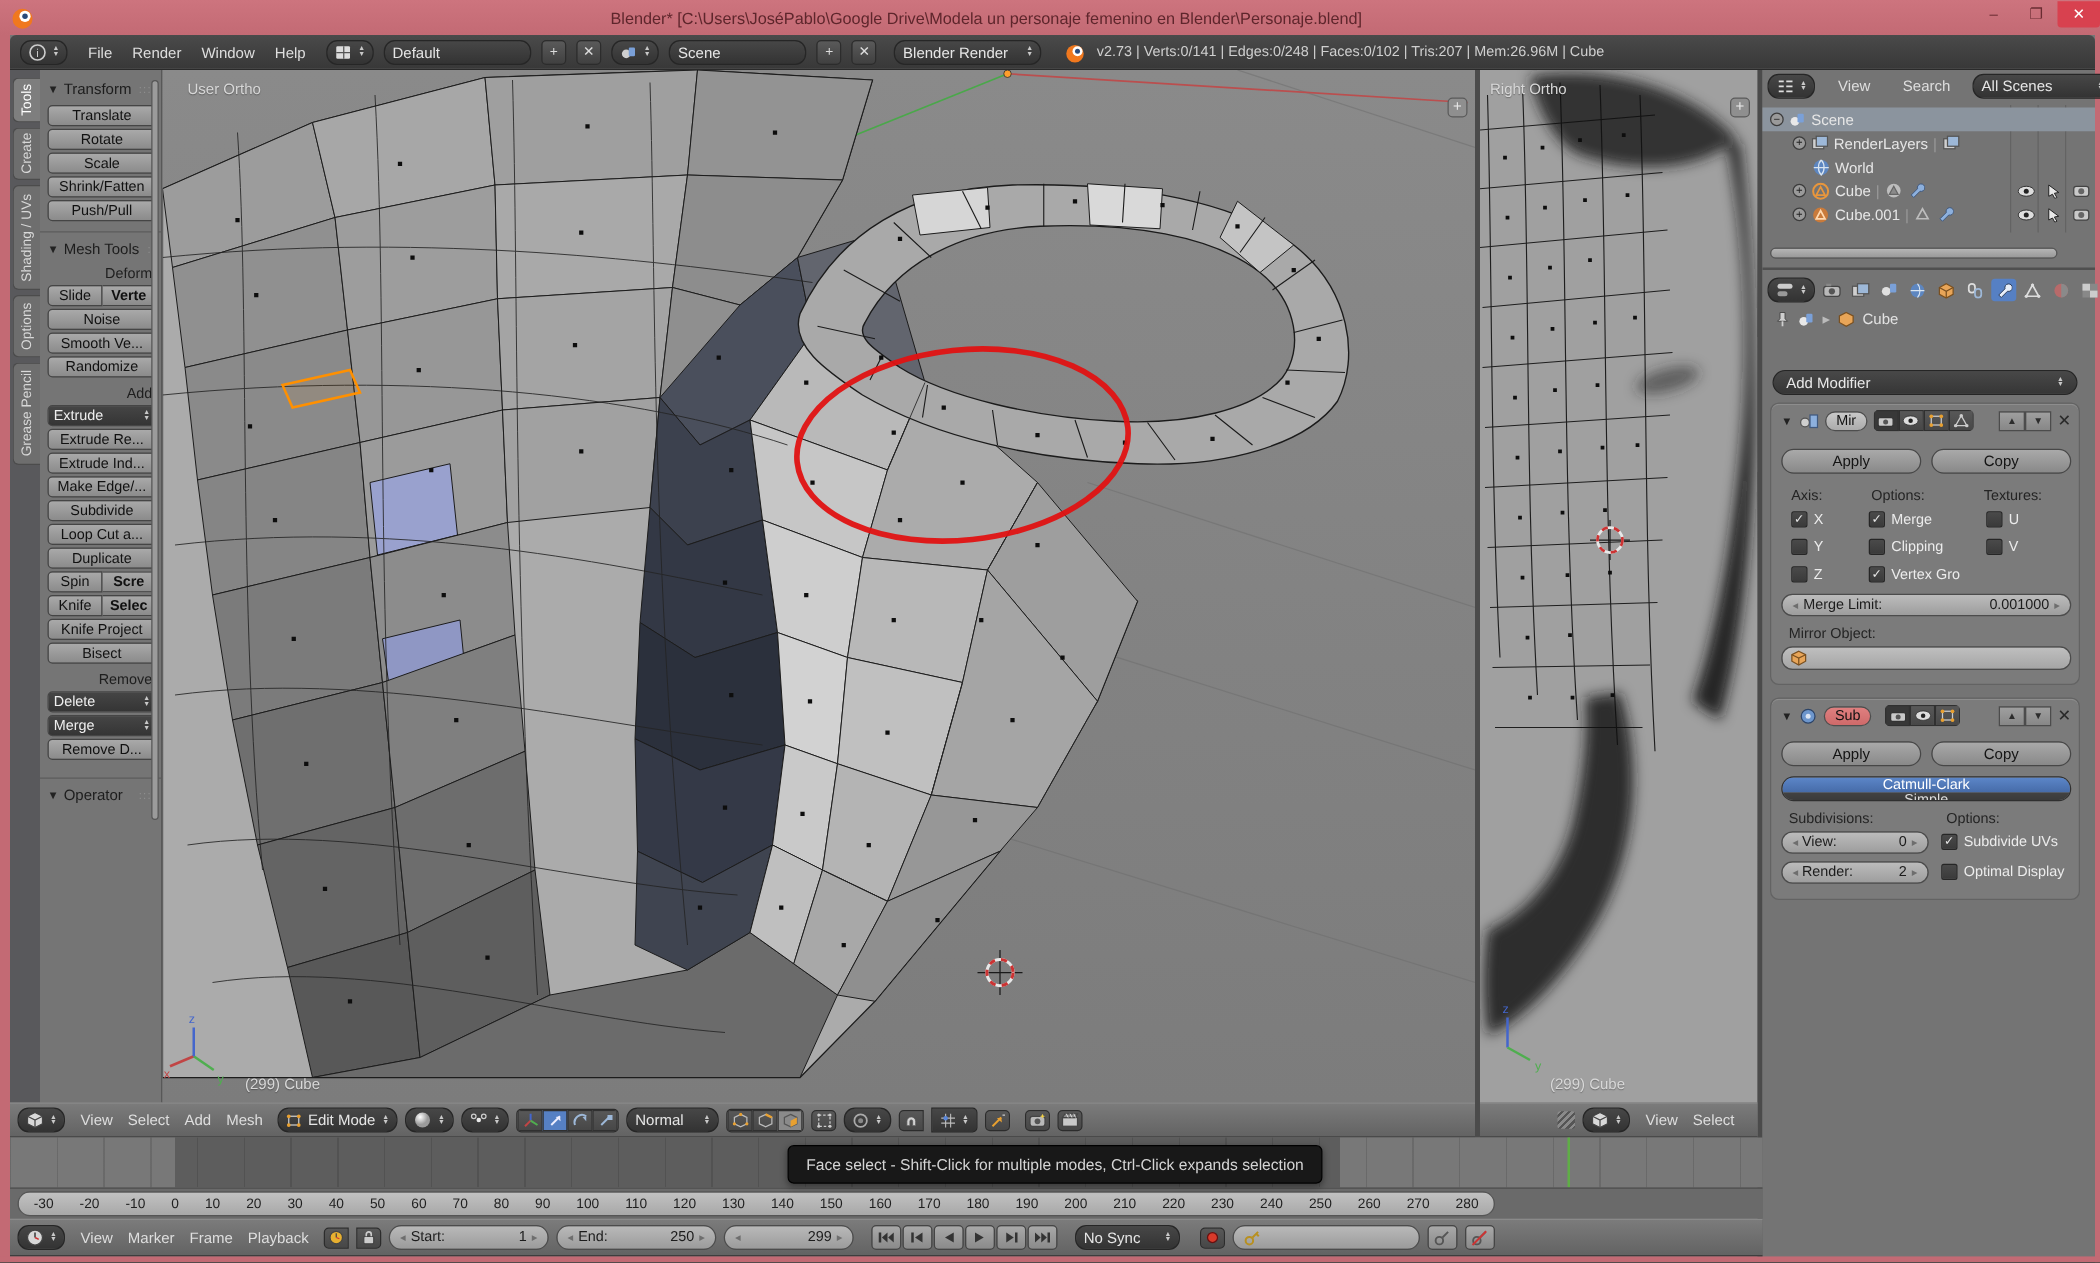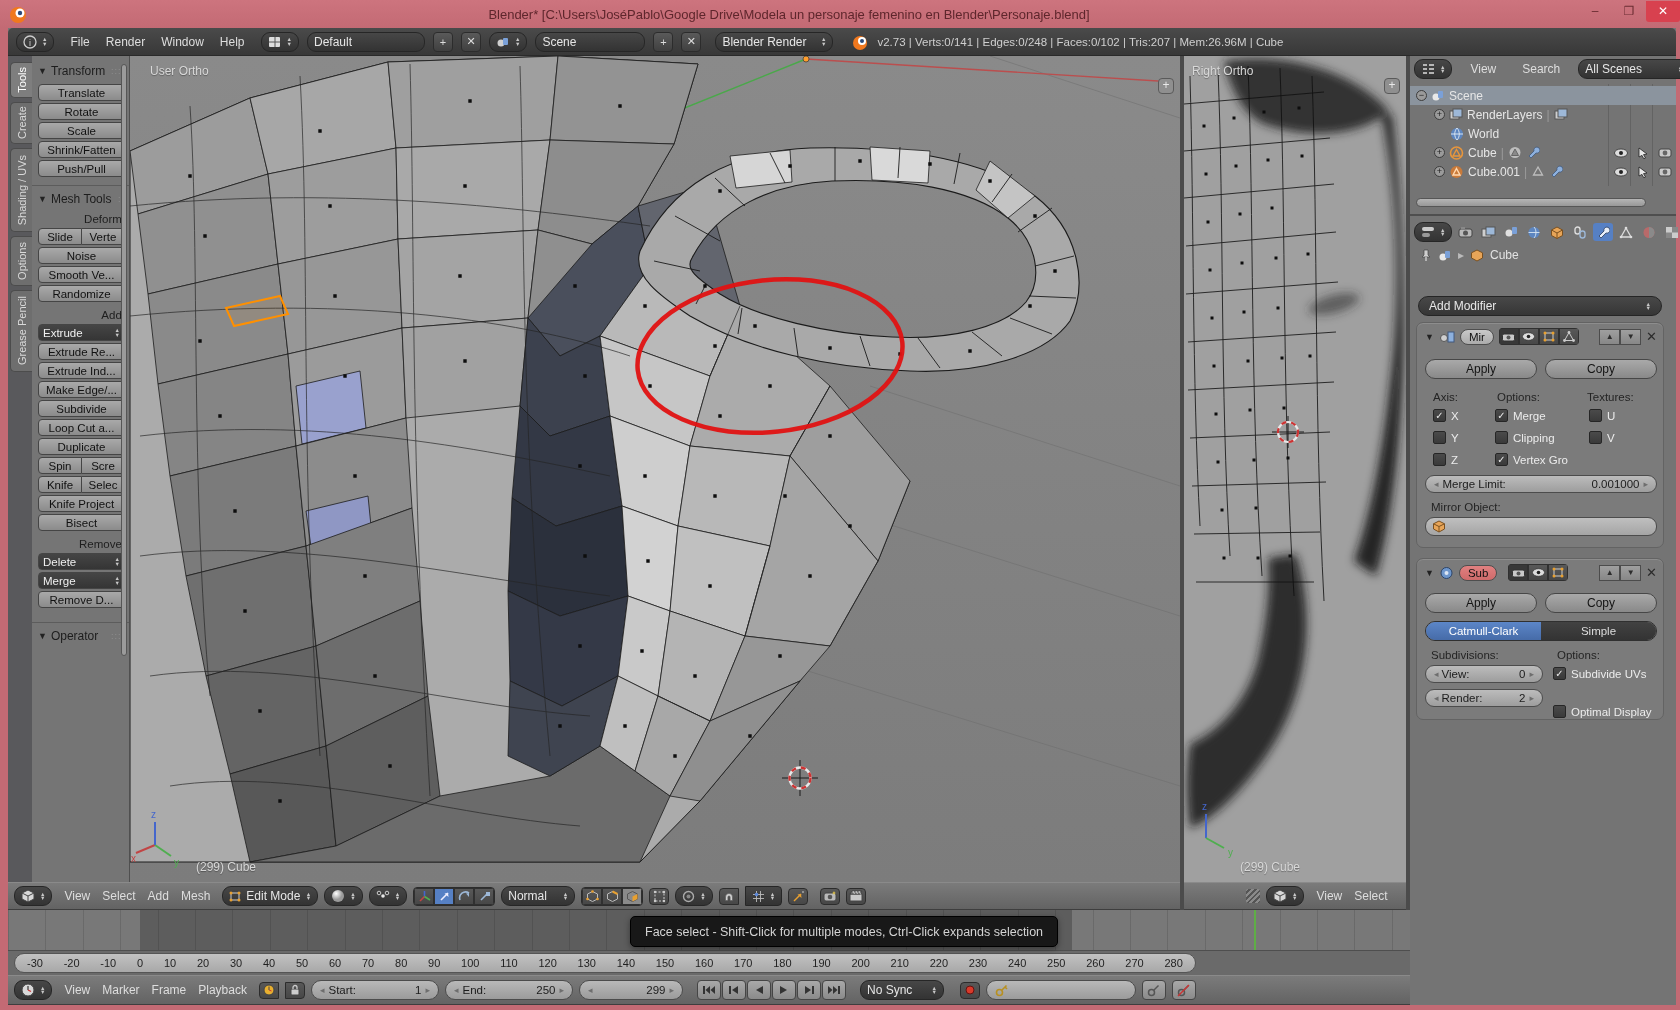--- a/index.html
+++ b/index.html
@@ -28,21 +28,21 @@
   .vtab span{writing-mode:vertical-rl;transform:rotate(180deg);}
   .vtab.active{background:#7e7e7e;color:#fff;}
   #shelf{left:32px;top:56px;width:98px;height:826px;background:#757575;border-right:1px solid #4f4f4f;padding:6px 4px 0 6px;}
   .ptitle{font-size:12px;color:#1d1d1d;display:flex;align-items:center;gap:4px;margin:2px 0 6px 0;}
   .ptitle .tri{font-size:9px;color:#222;}
   .ptitle .grip{margin-left:auto;color:#8f8f8f;font-size:9px;letter-spacing:1px;}
   .btn{display:flex;align-items:center;justify-content:center;background:linear-gradient(#a9a9a9,#8b8b8b);border:1px solid #454545;border-radius:4px;color:#111;font-size:11.5px;height:17px;margin-bottom:2px;white-space:nowrap;overflow:hidden;}
   .btnrow{display:flex;margin-bottom:2px;}
   .btnrow .btn{flex:1;margin-bottom:0;border-radius:0;}
   .btnrow .btn:first-child{border-radius:4px 0 0 4px;}
-  .btnrow .btn:last-child{border-radius:0 4px 4px 0;border-left:none;}
+  .btnrow .btn:last-child{border-radius:0 4px 4px 0;border-left:none;font-weight:bold;}
   .btn.dark{background:linear-gradient(#454545,#353535);color:#efefef;justify-content:flex-start;padding:0 4px;}
   .shelf-label{font-size:11.5px;color:#1e1e1e;margin:7px 0 3px 2px;text-align:right;}
   .sep{border-top:1px solid #5c5c5c;margin:8px -4px 6px -6px;}
   #shelf-scroll{left:121px;top:64px;width:6px;height:592px;background:#9b9b9b;border:1px solid #565656;border-radius:3px;}
   
   #vp{left:130px;top:56px;width:1050px;height:826px;background:linear-gradient(#868686,#7d7d7d);overflow:hidden;}
   .vp-label{color:#d8d8d8;font-size:12px;text-shadow:0 1px 1px #00000055;}
   #vp-sep{left:1180px;top:56px;width:4px;height:854px;background:#4b4b4b;}
   #rvp{left:1184px;top:56px;width:222px;height:826px;background:linear-gradient(#a6a6a6,#9a9a9a);overflow:hidden;}
   #rp-sep{left:1406px;top:56px;width:4px;height:949px;background:#4b4b4b;}
@@ -67,21 +67,21 @@
   .udgrp{display:inline-flex;margin-left:auto;}
   .udbtn{width:21px;height:16px;background:linear-gradient(#9f9f9f,#878787);border:1px solid #4c4c4c;color:#2c2c2c;font-size:8px;display:flex;align-items:center;justify-content:center;}
   .bigbtn{position:absolute;height:20px;background:linear-gradient(#a9a9a9,#898989);border:1px solid #474747;border-radius:10px;color:#141414;font-size:12px;display:flex;align-items:center;justify-content:center;}
   .flabel{position:absolute;font-size:11.5px;color:#242424;}
   .chk{position:absolute;display:flex;align-items:center;gap:5px;font-size:11.5px;color:#ececec;}
   .chk .box{width:13px;height:13px;background:linear-gradient(#4a4a4a,#3a3a3a);border:1px solid #262626;border-radius:2px;color:#e8e8e8;font-size:10px;line-height:11px;text-align:center;}
   .slider{position:absolute;height:18px;background:linear-gradient(#bcbcbc,#9d9d9d);border:1px solid #4c4c4c;border-radius:9px;display:flex;align-items:center;color:#1c1c1c;font-size:11.5px;padding:0 8px;}
   .slider .arrow{color:#6e6e6e;font-size:9px;}
   .slider .val{margin-left:auto;margin-right:4px;}
   .objfield{position:absolute;height:19px;background:linear-gradient(#bfbfbf,#a5a5a5);border:1px solid #4c4c4c;border-radius:9px;display:flex;align-items:center;padding:0 6px;}
-  .seg{position:absolute;height:20px;display:flex;border:1px solid #303030;border-radius:10px;overflow:hidden;font-size:11.5px;}
+  .seg{position:absolute;height:20px;display:flex;border:1px solid #303030;border-radius:10px;overflow:hidden;font-size:11.5px;flex-direction:column;}
   .seg div{flex:1;display:flex;align-items:center;justify-content:center;}
   .seg .on{background:linear-gradient(#5c86c8,#466ba8);color:#fff;}
   .seg .off{background:linear-gradient(#424242,#333);color:#ddd;}
   
   #tl-canvas{left:8px;top:910px;width:1402px;height:40px;background:#787878;}
   #tl-range{position:absolute;left:132px;top:0;width:932px;height:40px;background:rgba(0,0,0,0.22);}
   .tl-grid{position:absolute;top:0;width:1402px;height:40px;background:repeating-linear-gradient(90deg,rgba(0,0,0,.12) 0 1px,transparent 1px 37.4px);}
   #tl-ruler{left:8px;top:950px;width:1402px;height:25px;background:#6a6a6a;border-top:1px solid #4e4e4e;}
   #ruler-pill{position:absolute;left:6px;top:2px;width:1182px;height:20px;background:linear-gradient(#c2c2c2,#a8a8a8);border:1px solid #555;border-radius:10px;display:flex;align-items:center;justify-content:space-between;padding:0 12px;font-size:11px;color:#1f1f1f;}
   #tl-hdr{left:8px;top:975px;width:1402px;height:30px;}
@@ -821,21 +821,21 @@
         <div class="slider" style="left:8px;top:130px;width:118px;">
           <span class="arrow">◂</span>
             <span style="margin-left:3px;">Render:</span>
           <span class="val">2</span>
             <span class="arrow">▸</span>
         </div>
         <div class="chk" style="left:136px;top:108px;">
             <span class="box">✓</span>
             <span>Subdivide UVs</span>
           </div>
-        <div class="chk" style="left:136px;top:132px;margin-top:14px;">
+        <div class="chk" style="left:136px;top:132px;">
             <span class="box"></span>
             <span>Optimal Display</span>
           </div>
       </div>
     </div>
   </div>
 
   <div class="abs hdr" style="left:8px;top:882px;width:1172px;height:28px;">
     <span class="dd">
       <svg class="icon14">

